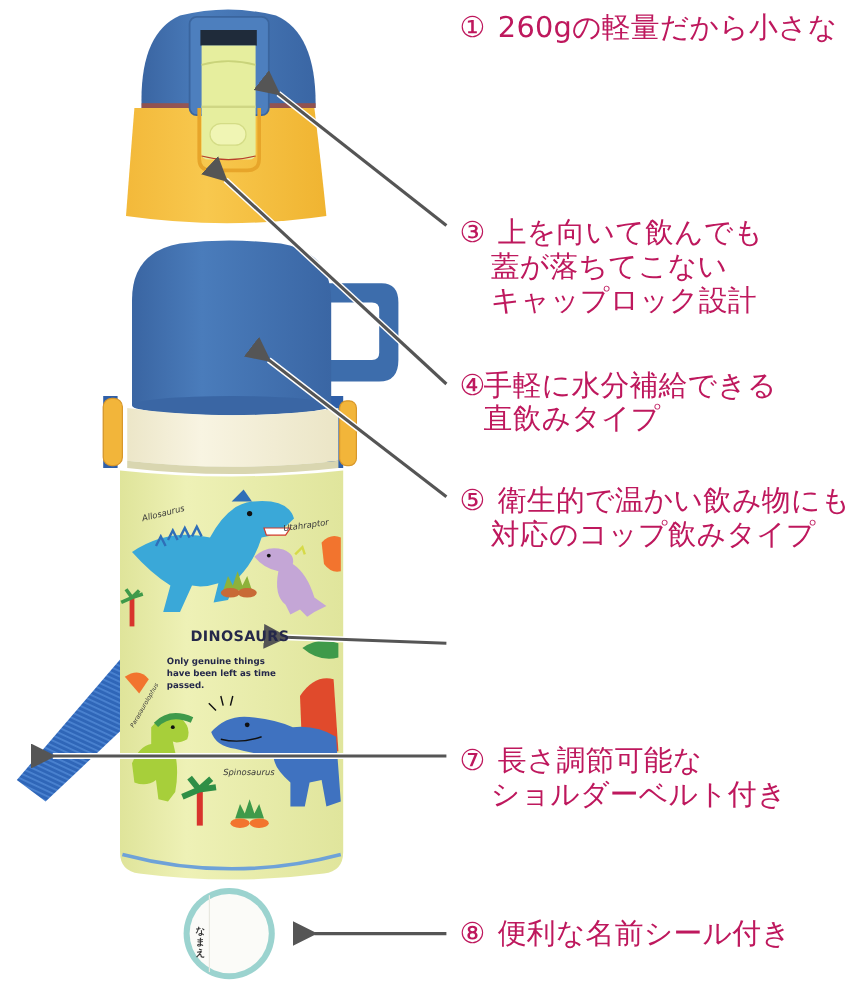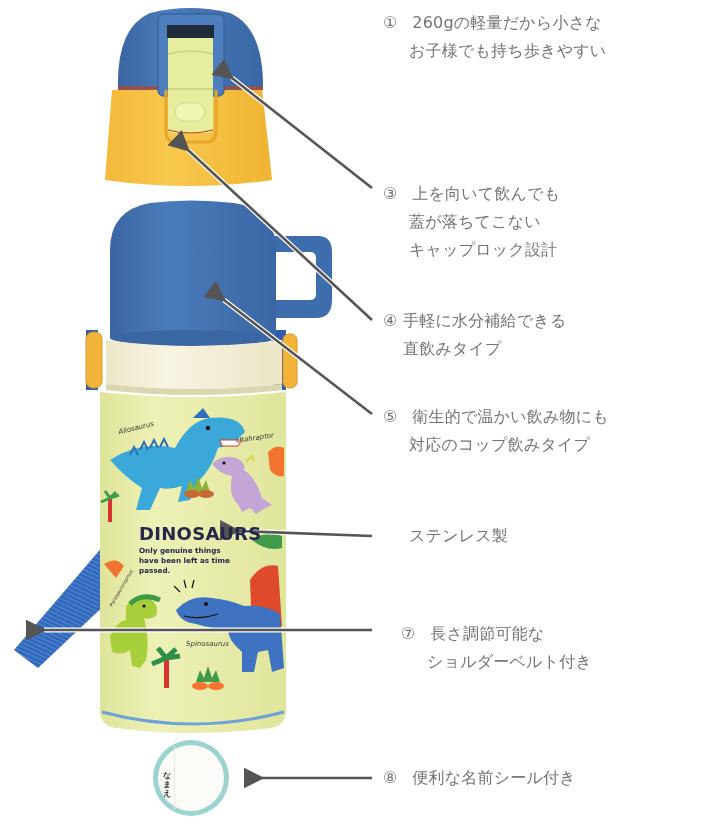--- a/index.html
+++ b/index.html
@@ -2,26 +2,26 @@
 <html><head>
 <meta charset="utf-8">
 <style>
   * { margin: 0; padding: 0; box-sizing: border-box; }
   html, body { width: 720px; height: 840px; background: #ffffff; overflow: hidden; }
   body { position: relative; font-family: "DejaVu Sans", "Liberation Sans", sans-serif; color: #3a3a3a; }
 
   .canvas { position: absolute; left: 0; top: 0; width: 720px; height: 840px; }
   svg.illus { position: absolute; left: 0; top: 0; width: 720px; height: 840px; }
 
-  .feature { position: absolute; left: 383px; font-size: 16px; line-height: 28px; color: #737373; letter-spacing: 0.2px; white-space: nowrap; }
+  .feature { position: absolute; left: 383px; font-size: 24px; line-height: 28px; color: #be185d; letter-spacing: 0.2px; white-space: nowrap; }
   .feature .num { display: inline-block; width: 24px; }
   .feature .line { display: block; }
   .feature .indent { padding-left: 26px; }
 
-  .bottle-brand { position: absolute; left: 139px; top: 523px; width: 122px; font-family: "DejaVu Sans", sans-serif; font-weight: bold; font-size: 18px; color: #25284a; letter-spacing: 0.3px; }
+  .bottle-brand { position: absolute; left: 139px; top: 523px; width: 122px; text-align: center; font-family: "DejaVu Sans", sans-serif; font-weight: bold; font-size: 12px; color: #25284a; letter-spacing: 0.3px; }
   .bottle-tag { position: absolute; left: 139px; top: 546px; width: 122px; font-family: "DejaVu Sans", sans-serif; font-weight: bold; font-size: 7.2px; line-height: 10px; color: #25284a; }
   .species { position: absolute; font-family: "DejaVu Sans", sans-serif; font-size: 7px; color: #3a3a3a; font-style: italic; }
   .name-seal-text { position: absolute; left: 161px; top: 765px; width: 10px; font-size: 8px; line-height: 9px; font-weight: bold; color: #333; writing-mode: vertical-rl; }
 </style>
 </head>
 <body>
 
 <div class="canvas">
 
   <svg class="illus" viewBox="0 0 720 840">
@@ -175,45 +175,43 @@
     <div>have been left as time passed.</div>
   </div>
   <div class="species" style="left:118px;top:424px;transform:rotate(-14deg);">Allosaurus</div>
   <div class="species" style="left:236px;top:434px;transform:rotate(-8deg);">Utahraptor</div>
   <div class="species" style="left:100px;top:585px;transform:rotate(-60deg);font-size:5px;">Parasaurolophus</div>
   <div class="species" style="left:186px;top:640px;">Spinosaurus</div>
   <div class="name-seal-text">なまえ</div>
 
   <div class="feature" style="top:9px;">
     <span class="line"><span class="num">①</span> <span>260gの軽量だから小さな</span></span>
-    <span class="line indent">お子様でも持ち歩きやすい</span>
   </div>
 
 
   <div class="feature" style="top:180px;">
     <span class="line"><span class="num">③</span> <span>上を向いて飲んでも</span></span>
     <span class="line indent">蓋が落ちてこない</span>
     <span class="line indent">キャップロック設計</span>
   </div>
 
   <div class="feature" style="top:307px;">
     <span class="line"><span class="num" style="width:20px">④</span><span>手軽に水分補給できる</span></span>
     <span class="line indent" style="padding-left:20px">直飲みタイプ</span>
   </div>
 
   <div class="feature" style="top:403px;">
     <span class="line"><span class="num">⑤</span> <span>衛生的で温かい飲み物にも</span></span>
     <span class="line indent">対応のコップ飲みタイプ</span>
   </div>
 
   <div class="feature" style="top:522px;">
-    <span class="line indent">ステンレス製</span>
-  </div>
-
-  <div class="feature" style="top:620px;margin-left:18px;">
+  </div>
+
+  <div class="feature" style="top:620px;">
     <span class="line"><span class="num">⑦</span> <span>長さ調節可能な</span></span>
     <span class="line indent">ショルダーベルト付き</span>
   </div>
 
   <div class="feature" style="top:764px;">
     <span class="line"><span class="num">⑧</span> <span>便利な名前シール付き</span></span>
   </div>
 
 </div>
 

